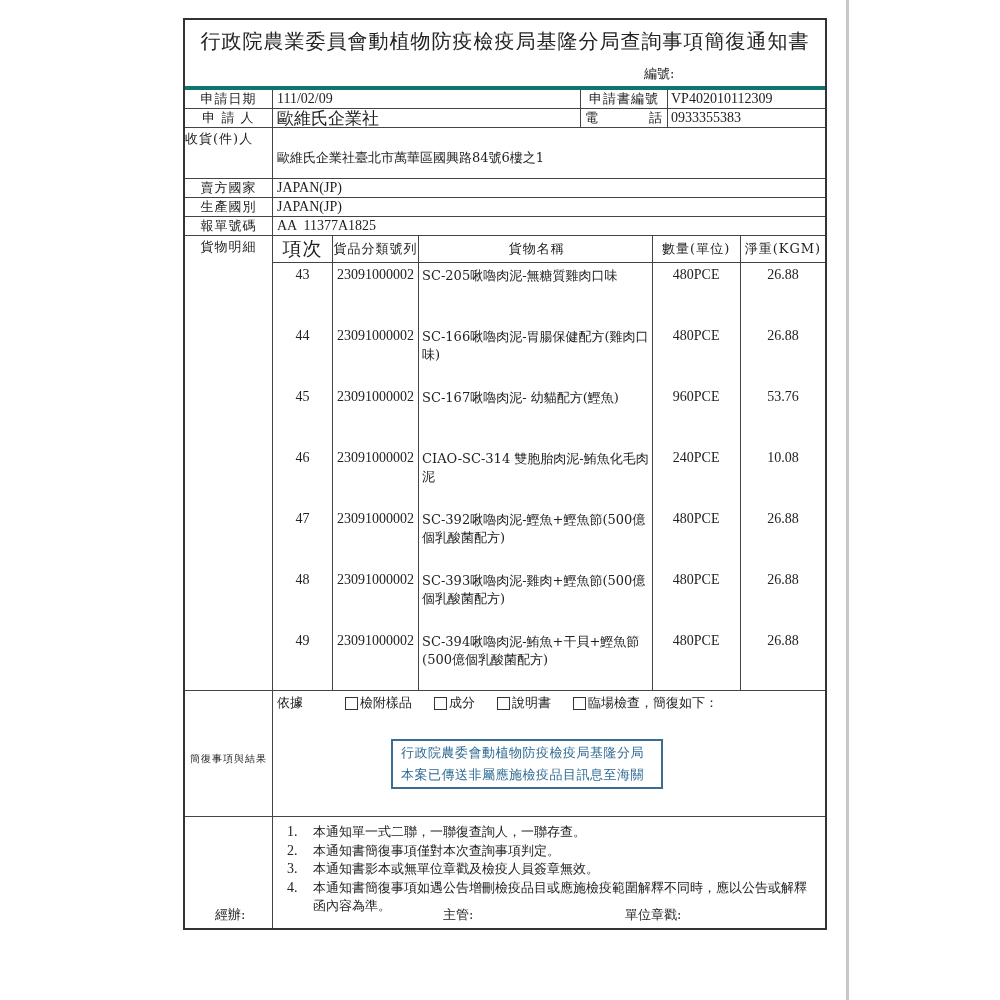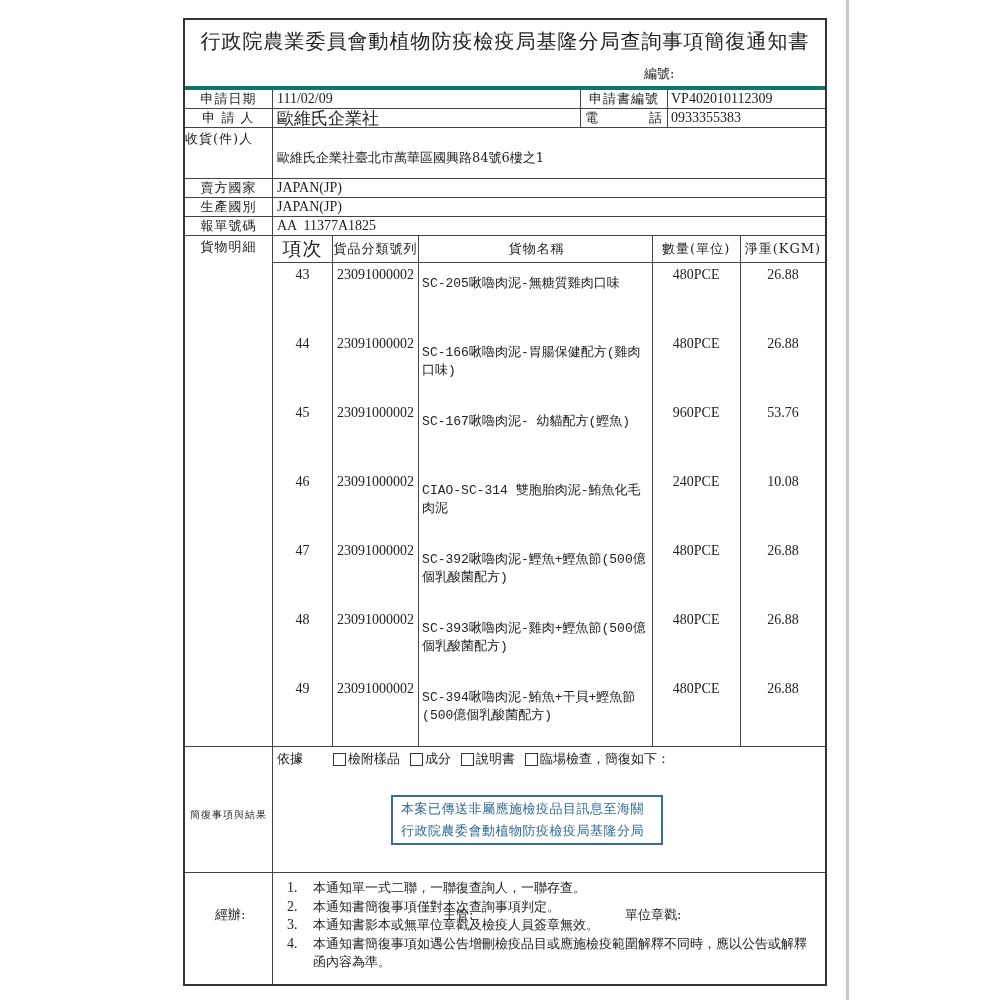--- a/index.html
+++ b/index.html
@@ -54,29 +54,29 @@
     letter-spacing: 1px; padding: 0;
   }
   table.items td { vertical-align: top; border-right: 1.5px solid #444; padding: 0; }
   table.items th:last-child, table.items td:last-child { border-right: none; }
   .c-no { width: 56px; text-align: center; font-family: "Liberation Serif", serif; font-size: 14px; }
   .c-code { width: 81px; text-align: center; font-family: Liberation Serif, serif; font-size: 14px; }
   .c-name { width: 218px; padding-left: 3px !important; line-height: 18px; }
   .c-qty { width: 83px; text-align: center; font-family: "Liberation Serif", serif; font-size: 14px; margin-top: 41px; }
   .c-wt { width: 80px; text-align: center; font-family: "Liberation Serif", serif; font-size: 14px; }
   tr.item td { height: 57px; padding-top: 4px; }
-  tr.item td.c-name { padding-top: 12px; font-family: Liberation Mono, monospace; }
+  tr.item td.c-name { padding-top: 4px; }
   .result-row { display: flex; border-bottom: 1.5px solid #444; height: 125px; }
   .result-lbl {
     width: 88px; flex: 0 0 88px; border-right: 1.5px solid #444; box-sizing: border-box;
     display: flex; flex-direction: row; align-items: center; justify-content: center;
     font-size: 10px; letter-spacing: 1px; line-height: 22px; padding-top: 10px;
   }
   .result-body { flex: 1; position: relative; font-size: 13px; }
-  .basis { position: absolute; left: 4px; top: 3px; display: flex; gap: 0; white-space: nowrap; }
+  .basis { position: absolute; left: 4px; top: 3px; display: flex; gap: 12px; white-space: nowrap; }
   .basis .word { margin-right: 30px; }
   .chk { display: inline-flex; align-items: center; margin-right: 10px; }
   .box { width: 11px; height: 11px; border: 1px solid #333; display: inline-block; margin-right: 2px; }
   .stamp {
     position: absolute; left: 118px; top: 48px; width: 272px; height: 50px;
     border: 2px solid #3a6d92; color: #2f6a93; box-sizing: border-box;
     display: flex; flex-direction: column; justify-content: center; padding-left: 8px;
     font-size: 13px; line-height: 22px; letter-spacing: 0.5px;
   }
   .notes-row { display: flex; height: 111px; }
@@ -221,22 +221,22 @@
         <span class="chk">
           <span class="box"></span>
           <span>說明書</span>
         </span>
         <span class="chk">
           <span class="box"></span>
           <span>臨場檢查，簡復如下：</span>
         </span>
       </div>
       <div class="stamp">
+        <span>行政院農委會動植物防疫檢疫局基隆分局</span>
         <span>本案已傳送非屬應施檢疫品目訊息至海關</span>
-        <span>行政院農委會動植物防疫檢疫局基隆分局</span>
       </div>
     </div>
   </div>
 
   <div class="notes-row">
     <div class="notes-lbl"></div>
     <div class="notes">
       <div class="note">
         <span class="n">1.</span>
         <span class="t">本通知單一式二聯，一聯復查詢人，一聯存查。</span>

